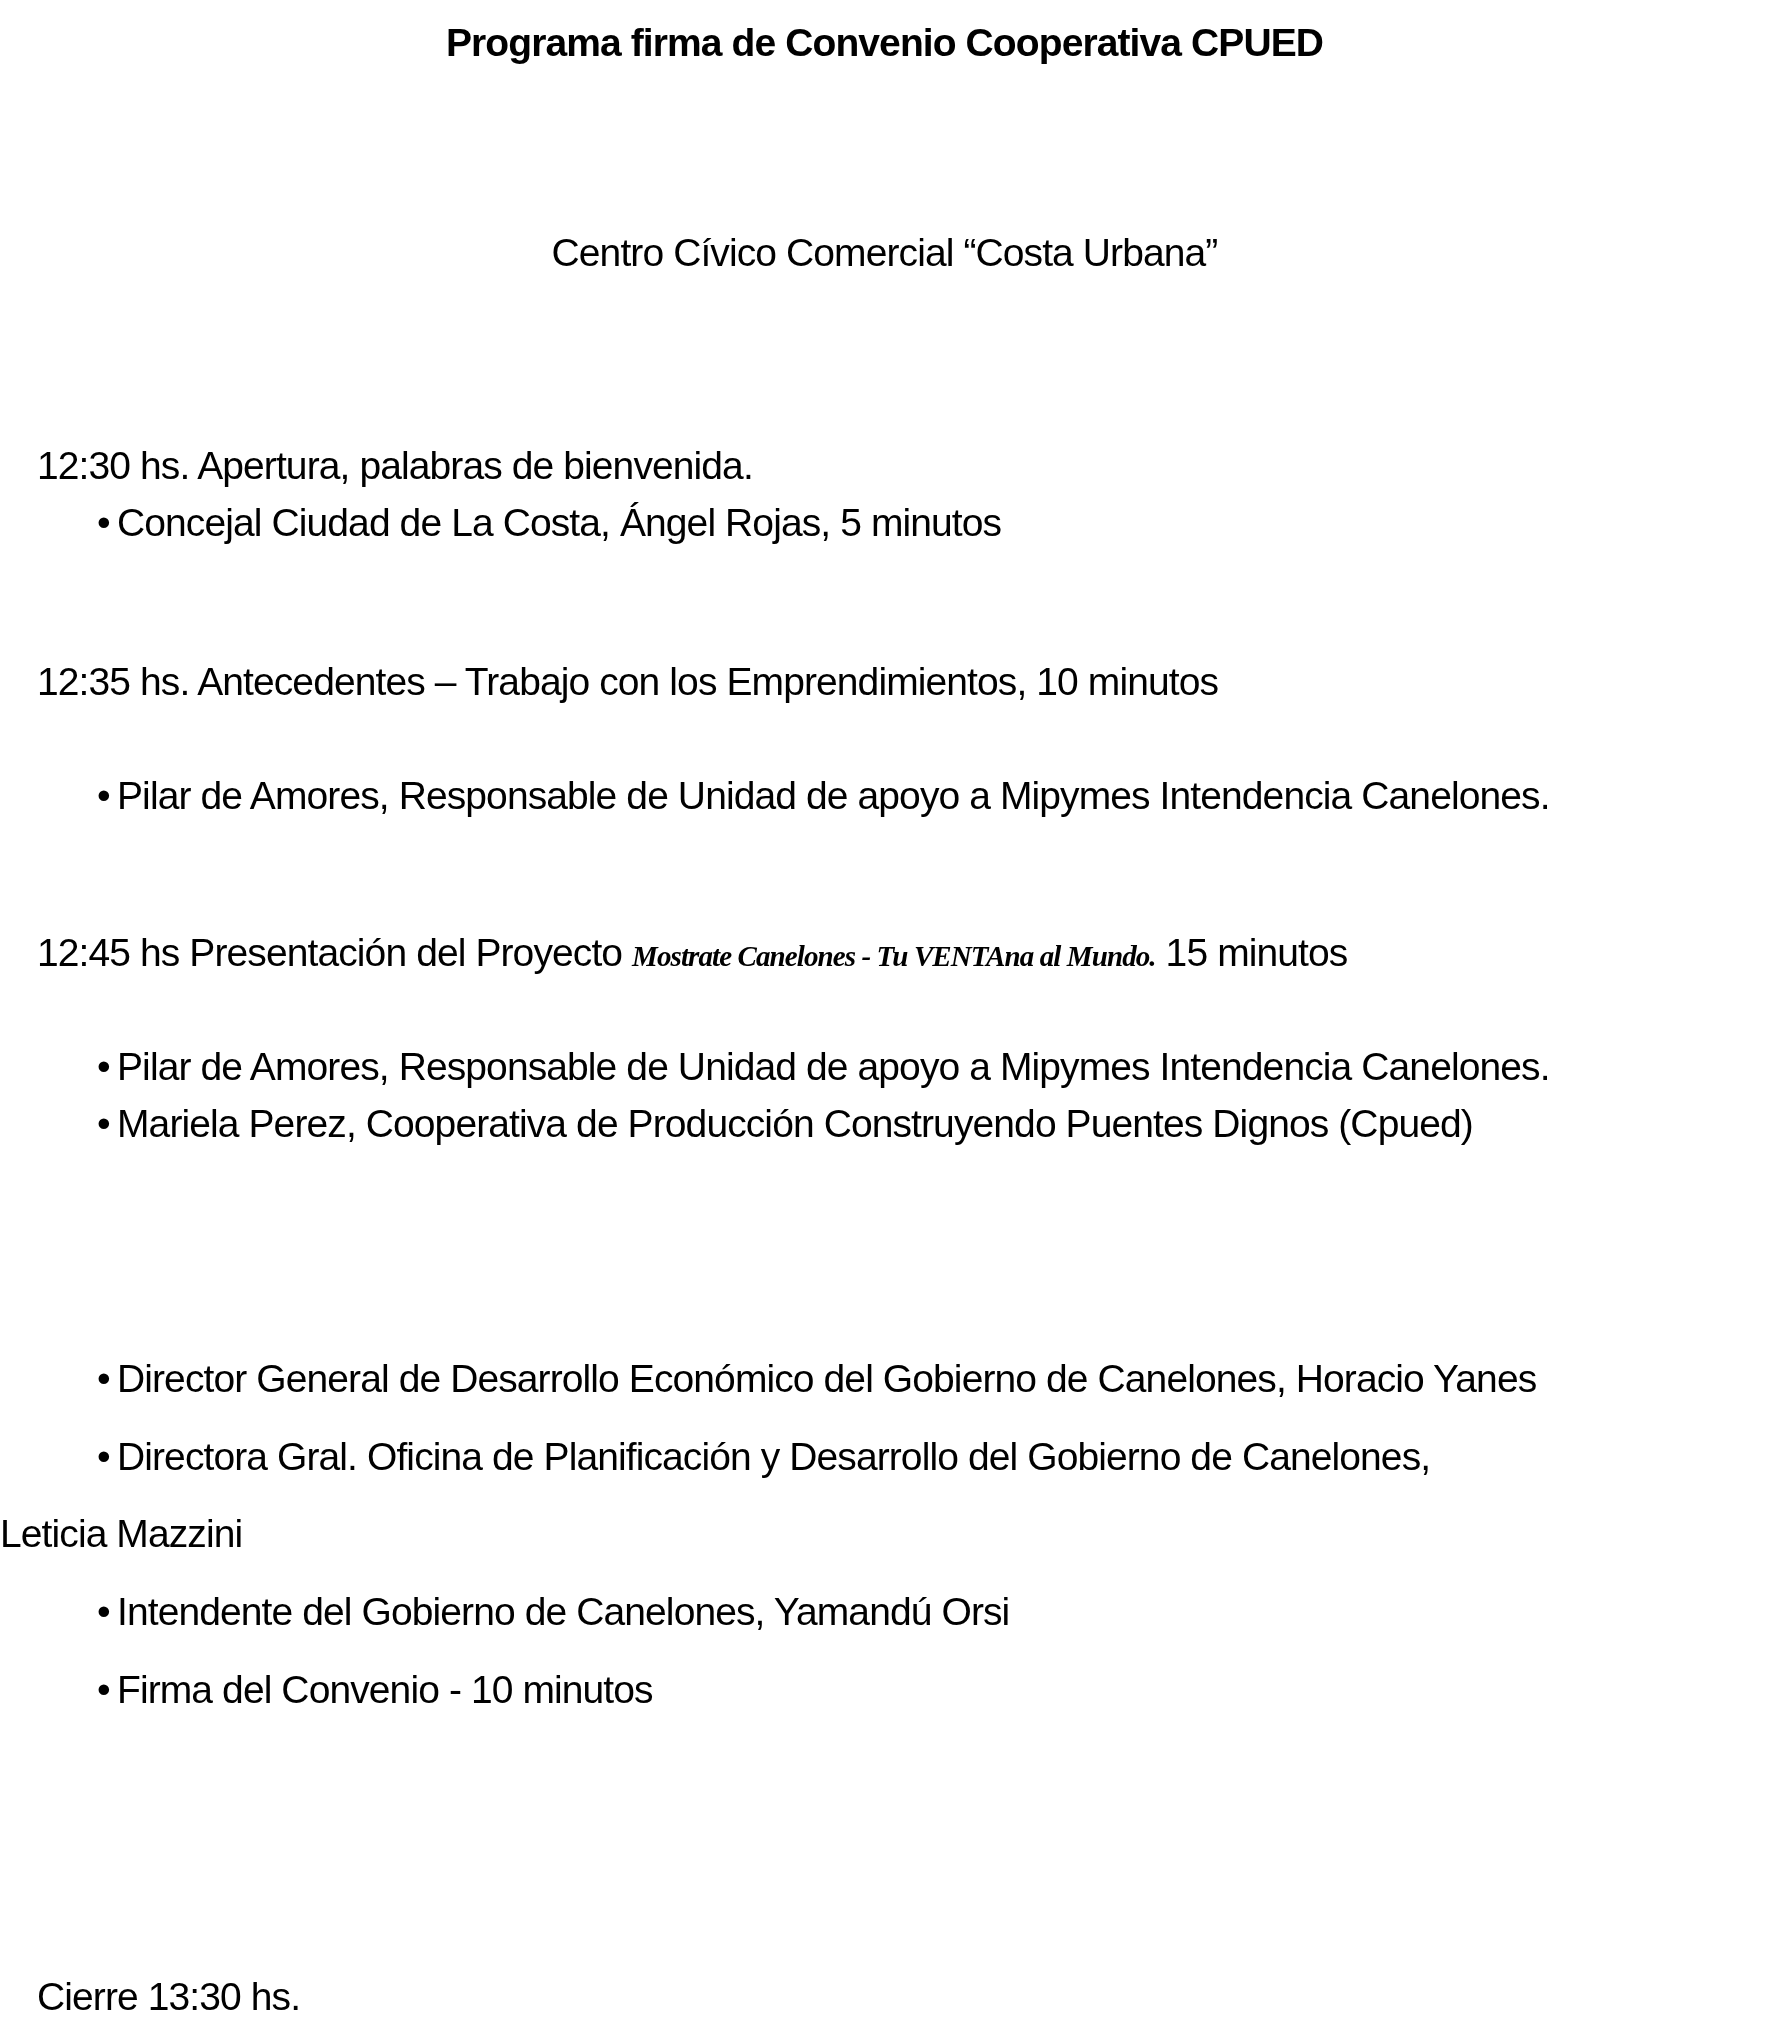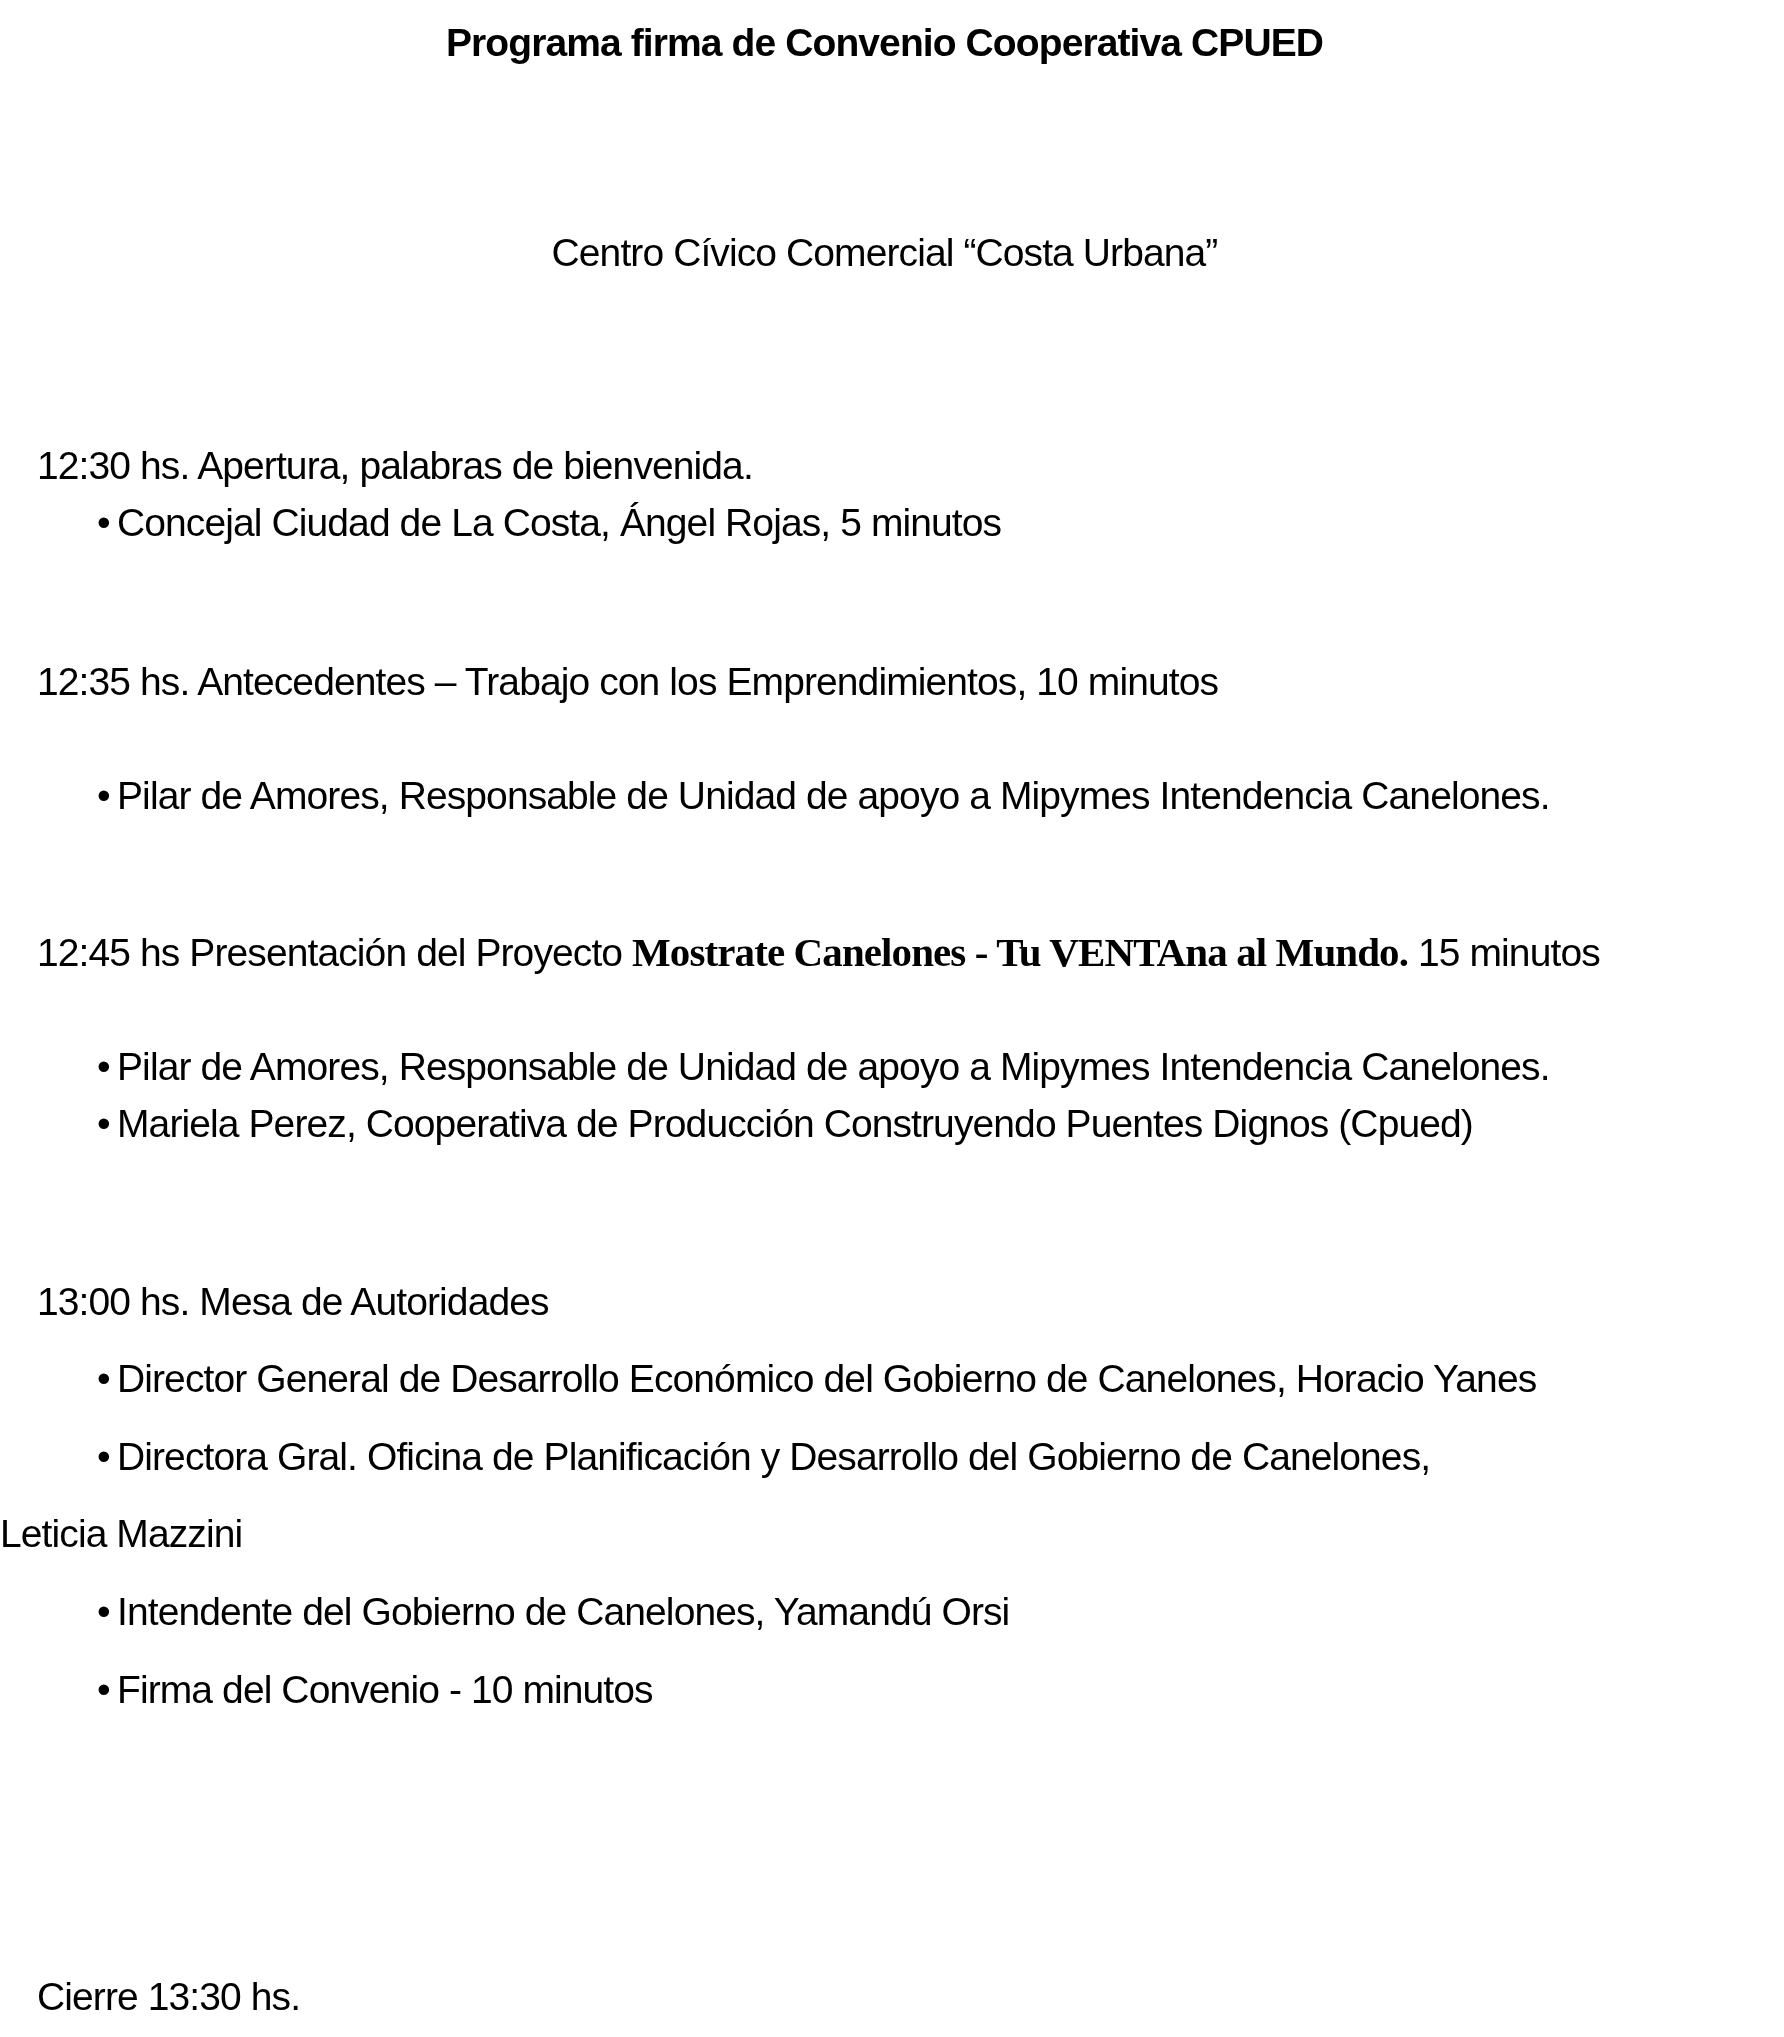--- a/index.html
+++ b/index.html
@@ -20,22 +20,23 @@
   .center {
     left: 0;
     width: 100%;
     text-align: center;
     padding-left: 74px; 
     box-sizing: border-box;
   }
   .bold { font-weight: bold; }
   .em-serif {
     font-family: "Liberation Serif", serif;
+    font-style: italic;
     font-weight: bold;
-    font-size: 41px;
+    font-size: 29px;
   }
   .bullet { position: absolute; left: 0; width: 100%; }
   .bullet .dot { position: absolute; left: 97px; top: 0; }
   .bullet .btext { display: block; margin-left: 117px; white-space: nowrap; }
   .cont .btext { display: block; white-space: nowrap; }
 </style>
 </head>
 <body>
 
 <div class="page">
@@ -60,21 +61,20 @@
   </div>
   <div class="bullet" style="top:1042px">
     <span class="dot">•</span>
     <span class="btext">Pilar de Amores, Responsable de Unidad de apoyo a Mipymes Intendencia Canelones.</span>
   </div>
   <div class="bullet" style="top:1099px">
     <span class="dot">•</span>
     <span class="btext">Mariela Perez, Cooperativa de Producción Construyendo Puentes Dignos (Cpued)</span>
   </div>
 
-  <div class="line left" style="top:1277px">13:00 hs. Mesa de Autoridades</div>
   <div class="bullet" style="top:1354px">
     <span class="dot">•</span>
     <span class="btext">Director General de Desarrollo Económico del Gobierno de Canelones, Horacio Yanes</span>
   </div>
   <div class="bullet" style="top:1432px">
     <span class="dot">•</span>
     <span class="btext">Directora Gral. Oficina de Planificación y Desarrollo del Gobierno de Canelones,</span>
   </div>
   <div class="cont" style="position:absolute;left:0;width:100%;top:1509px">
     <span class="btext">Leticia Mazzini</span>

